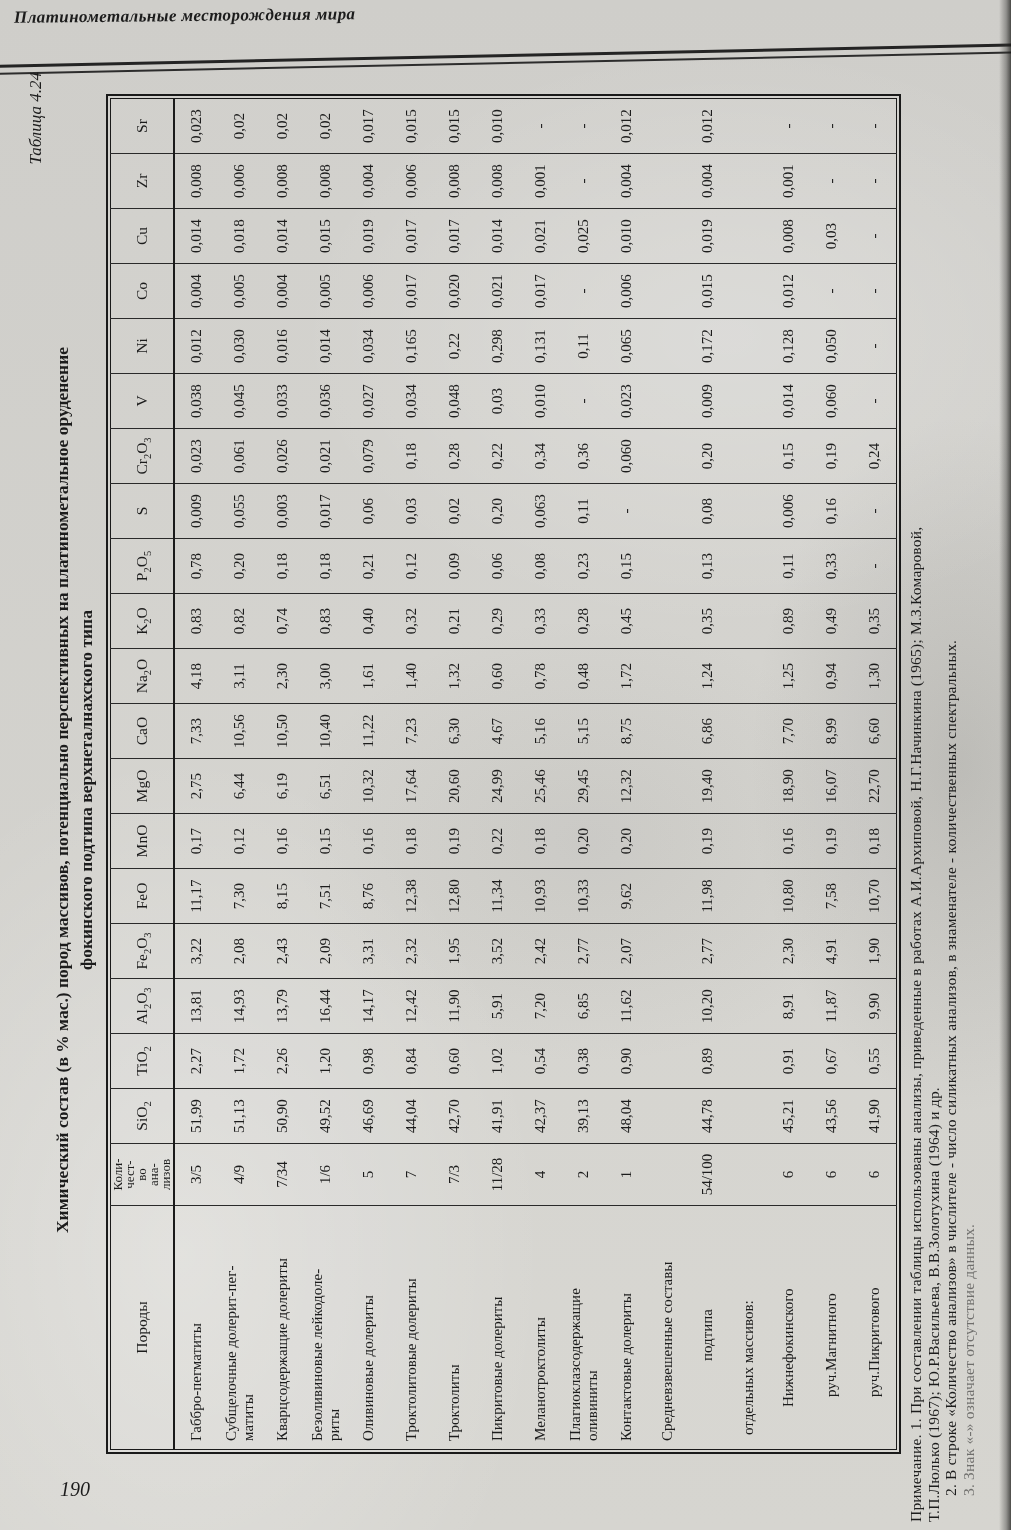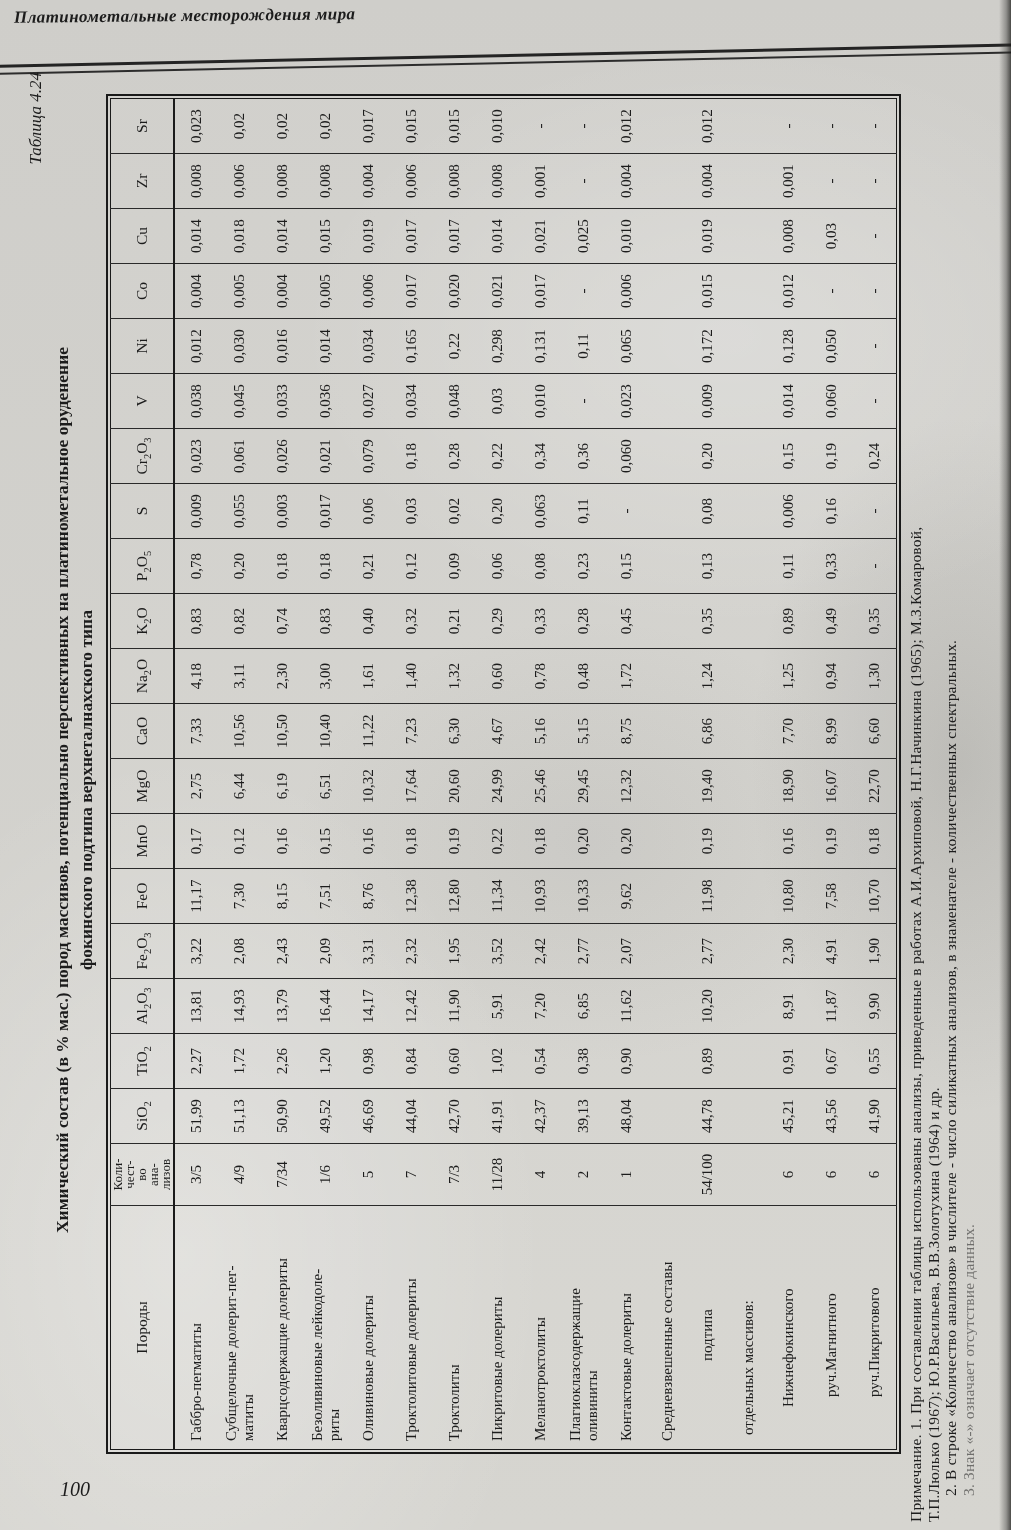--- a/index.html
+++ b/index.html
@@ -525,15 +525,15 @@
       </div>
       <div class="note" id="note">
           <span class="note-line">Примечание. 1. При составлении таблицы использованы анализы, приведенные в работах А.И.Архиповой, Н.Г.Начинкина (1965); М.З.Комаровой,</span>
           <span class="note-line">Т.П.Люлько (1967); Ю.Р.Васильева, В.В.Золотухина (1964) и др.</span>
           <span class="note-line indent">2. В строке «Количество анализов» в числителе - число силикатных анализов, в знаменателе - количественных спектральных.</span>
           <span class="note-line indent faint">3. Знак «-» означает отсутствие данных.</span>
         </div>
     </div>
   </div>
 
-  <div class="page-num">100</div>
+  <div class="page-num">190</div>
   <div class="edge"></div>
 </div>
 
 </body></html>

